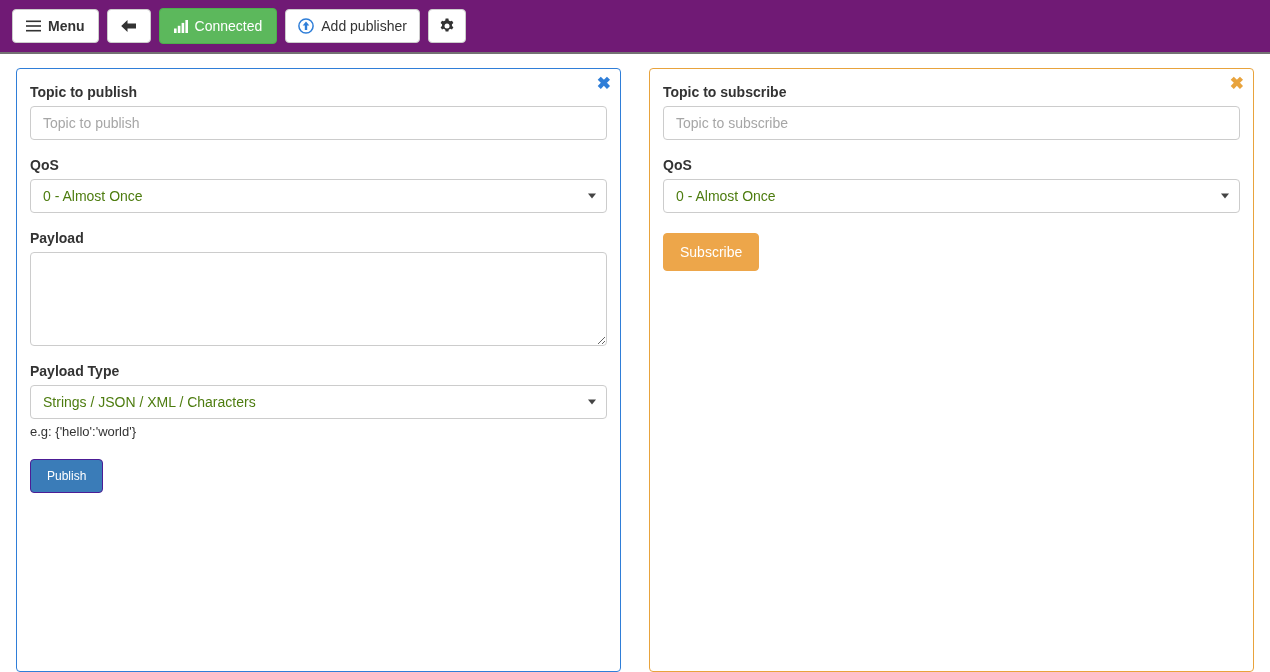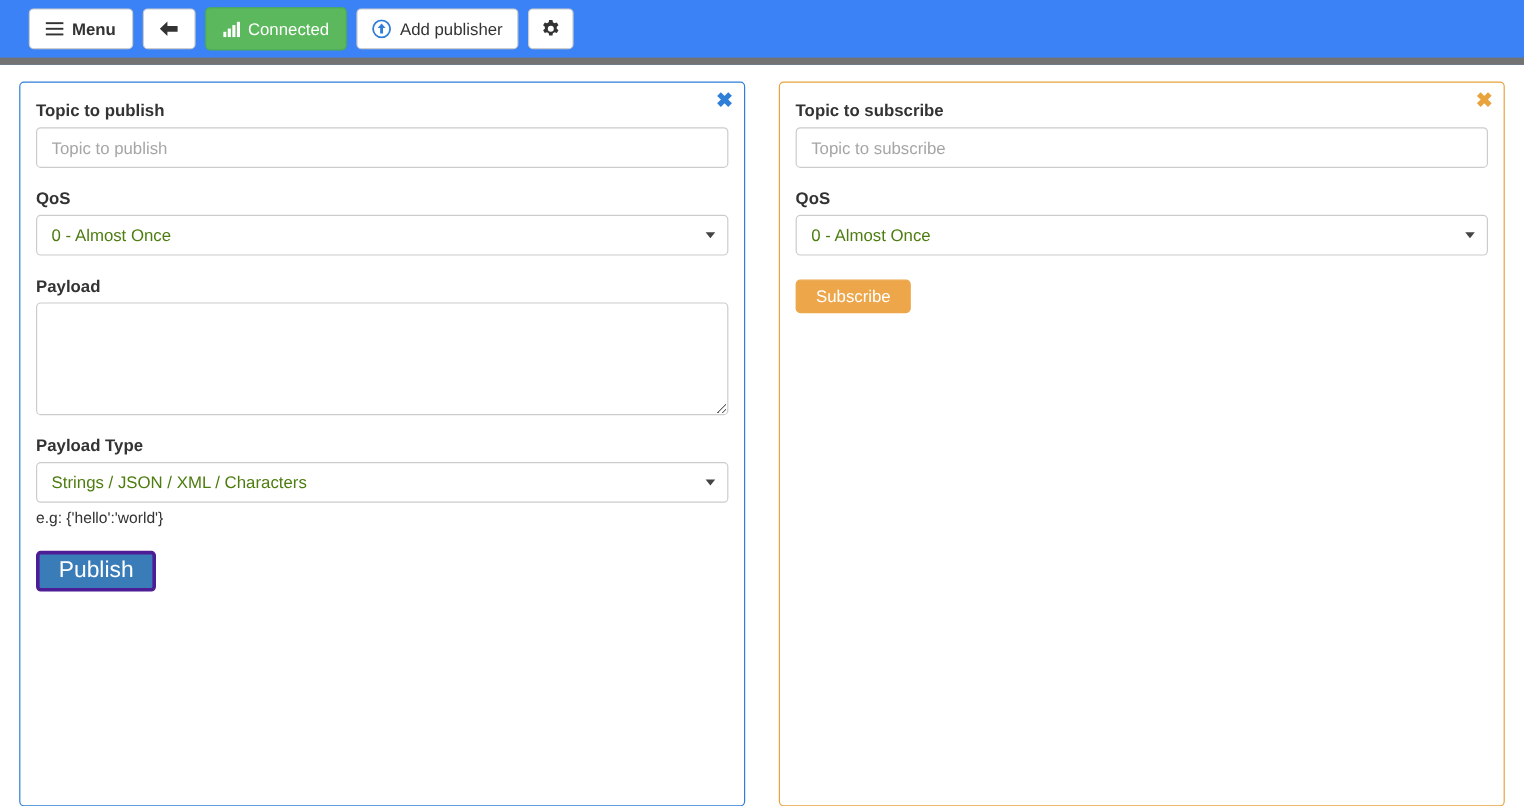--- a/index.html
+++ b/index.html
@@ -11,25 +11,25 @@
     background: #ffffff;
     font-family: "Liberation Sans", sans-serif;
     font-size: 14px;
     color: #333333;
     overflow: hidden;
   }
 
   
   .toolbar {
     height: 54px;
-    background: #3b82f6;
-    border-bottom: 6px solid #737373;
+    background: #701a75;
+    border-bottom: 2px solid #737373;
     display: flex;
     align-items: center;
-    padding: 0 24px;
+    padding: 0 12px;
     gap: 8px;
   }
   .btn {
     display: inline-flex;
     align-items: center;
     justify-content: center;
     gap: 7px;
     height: 34px;
     padding: 0 12px;
     border: 1px solid #cccccc;
@@ -163,36 +163,36 @@
   .textarea-box {
     height: 94px;
     padding: 7px 10px;
     line-height: 1.4;
     resize: vertical;
   }
 
   .btn-publish {
     margin-top: 20px;
     background: #3a7cb8;
-    border: 3px solid #4c1d95;
+    border: 1px solid #4c1d95;
     color: #ffffff;
     border-radius: 4px;
     height: 34px;
     padding: 0 16px;
-    font-size: 19px;
+    font-size: 12px;
     font-family: "Liberation Sans", sans-serif;
     cursor: pointer;
   }
   .btn-subscribe {
     margin-top: 20px;
     background: #eda64a;
     border: 1px solid #eda64a;
     color: #ffffff;
     border-radius: 4px;
-    height: 28px;
+    height: 38px;
     padding: 0 16px;
     font-size: 14px;
     font-family: "Liberation Sans", sans-serif;
     cursor: pointer;
   }
 </style>
 </head>
 <body>
 
 <div class="toolbar">

